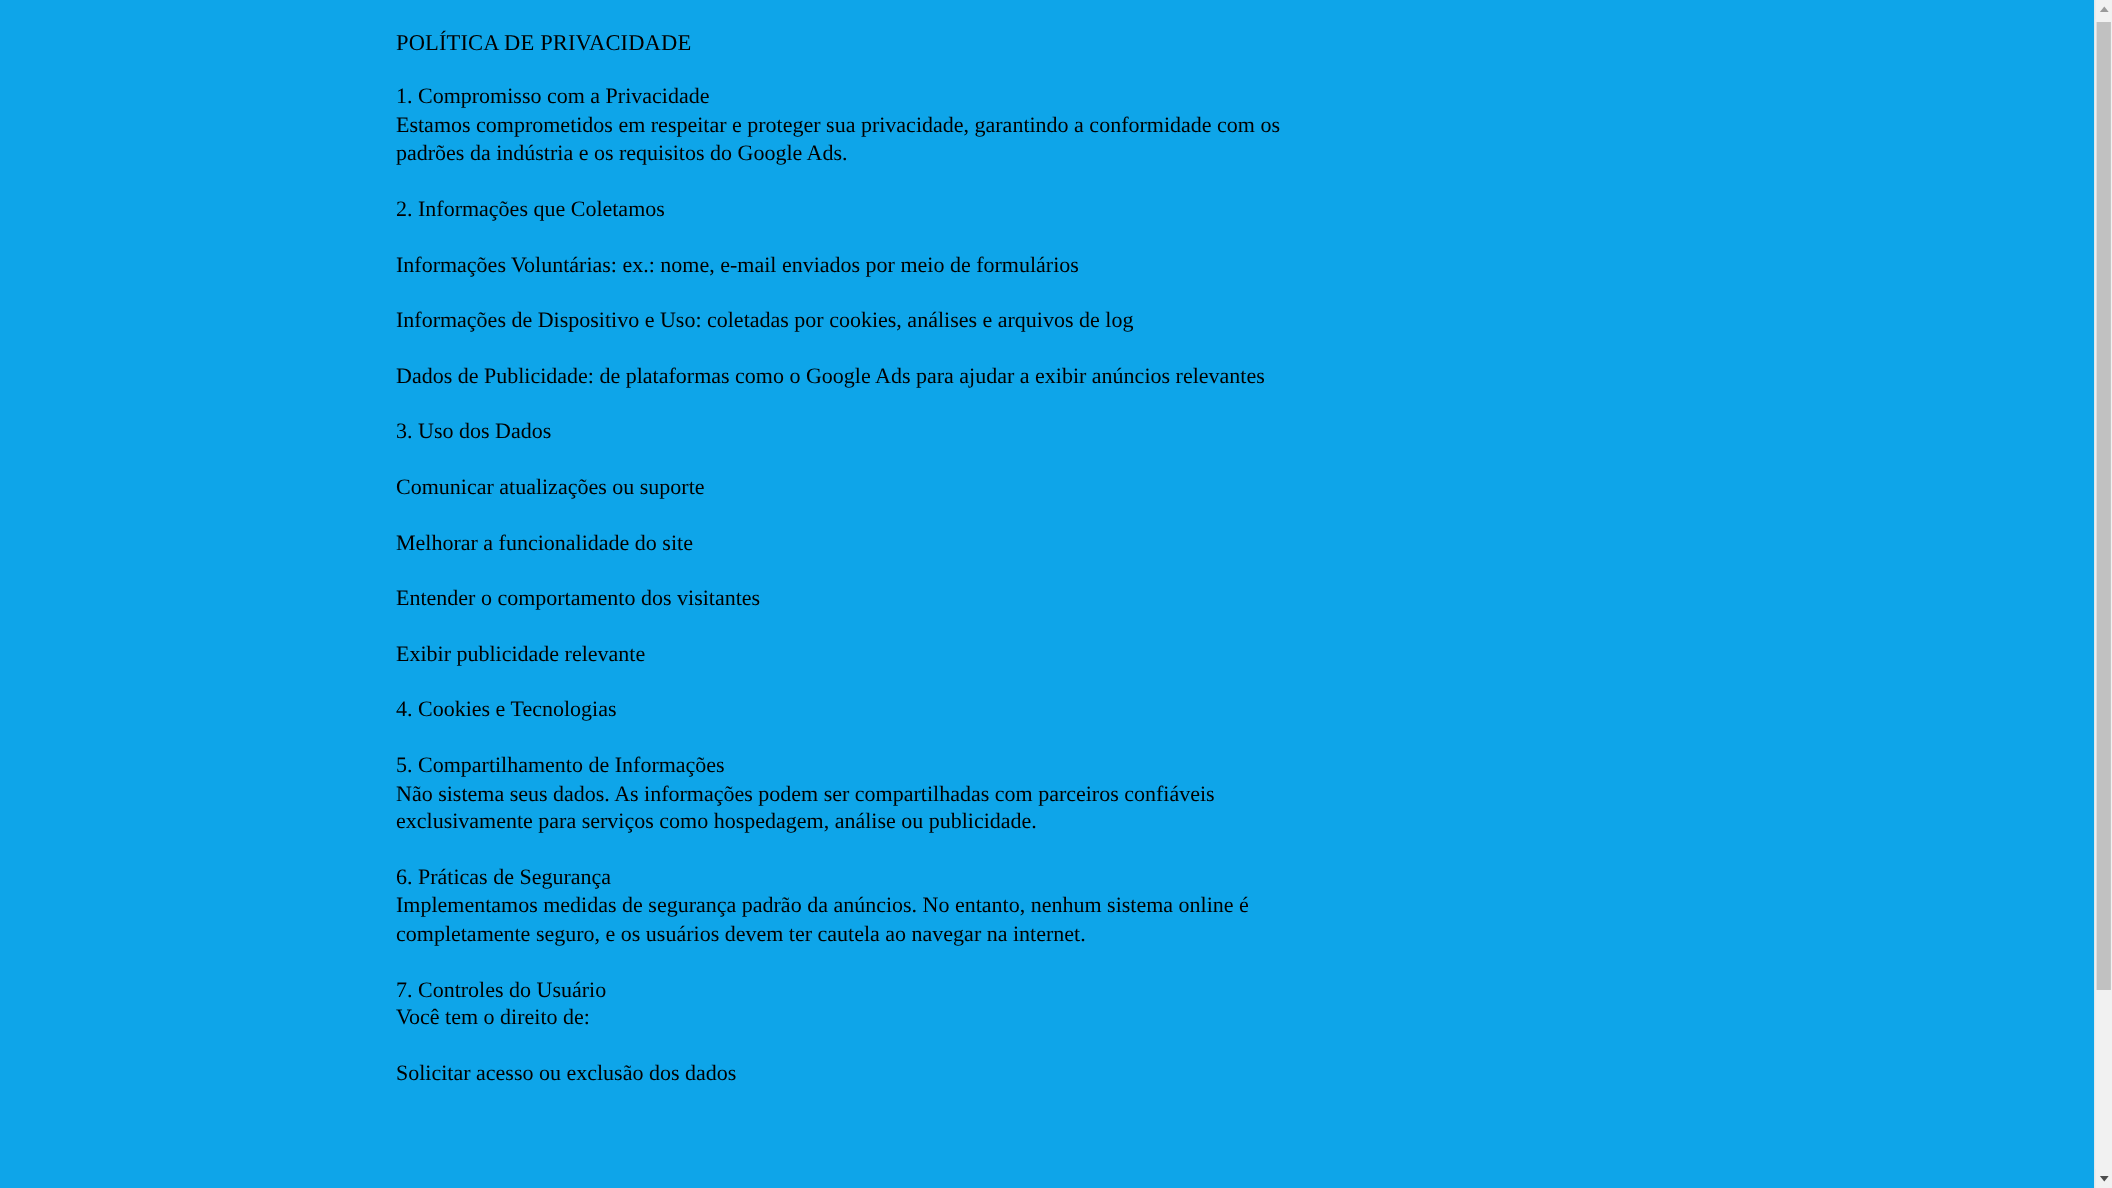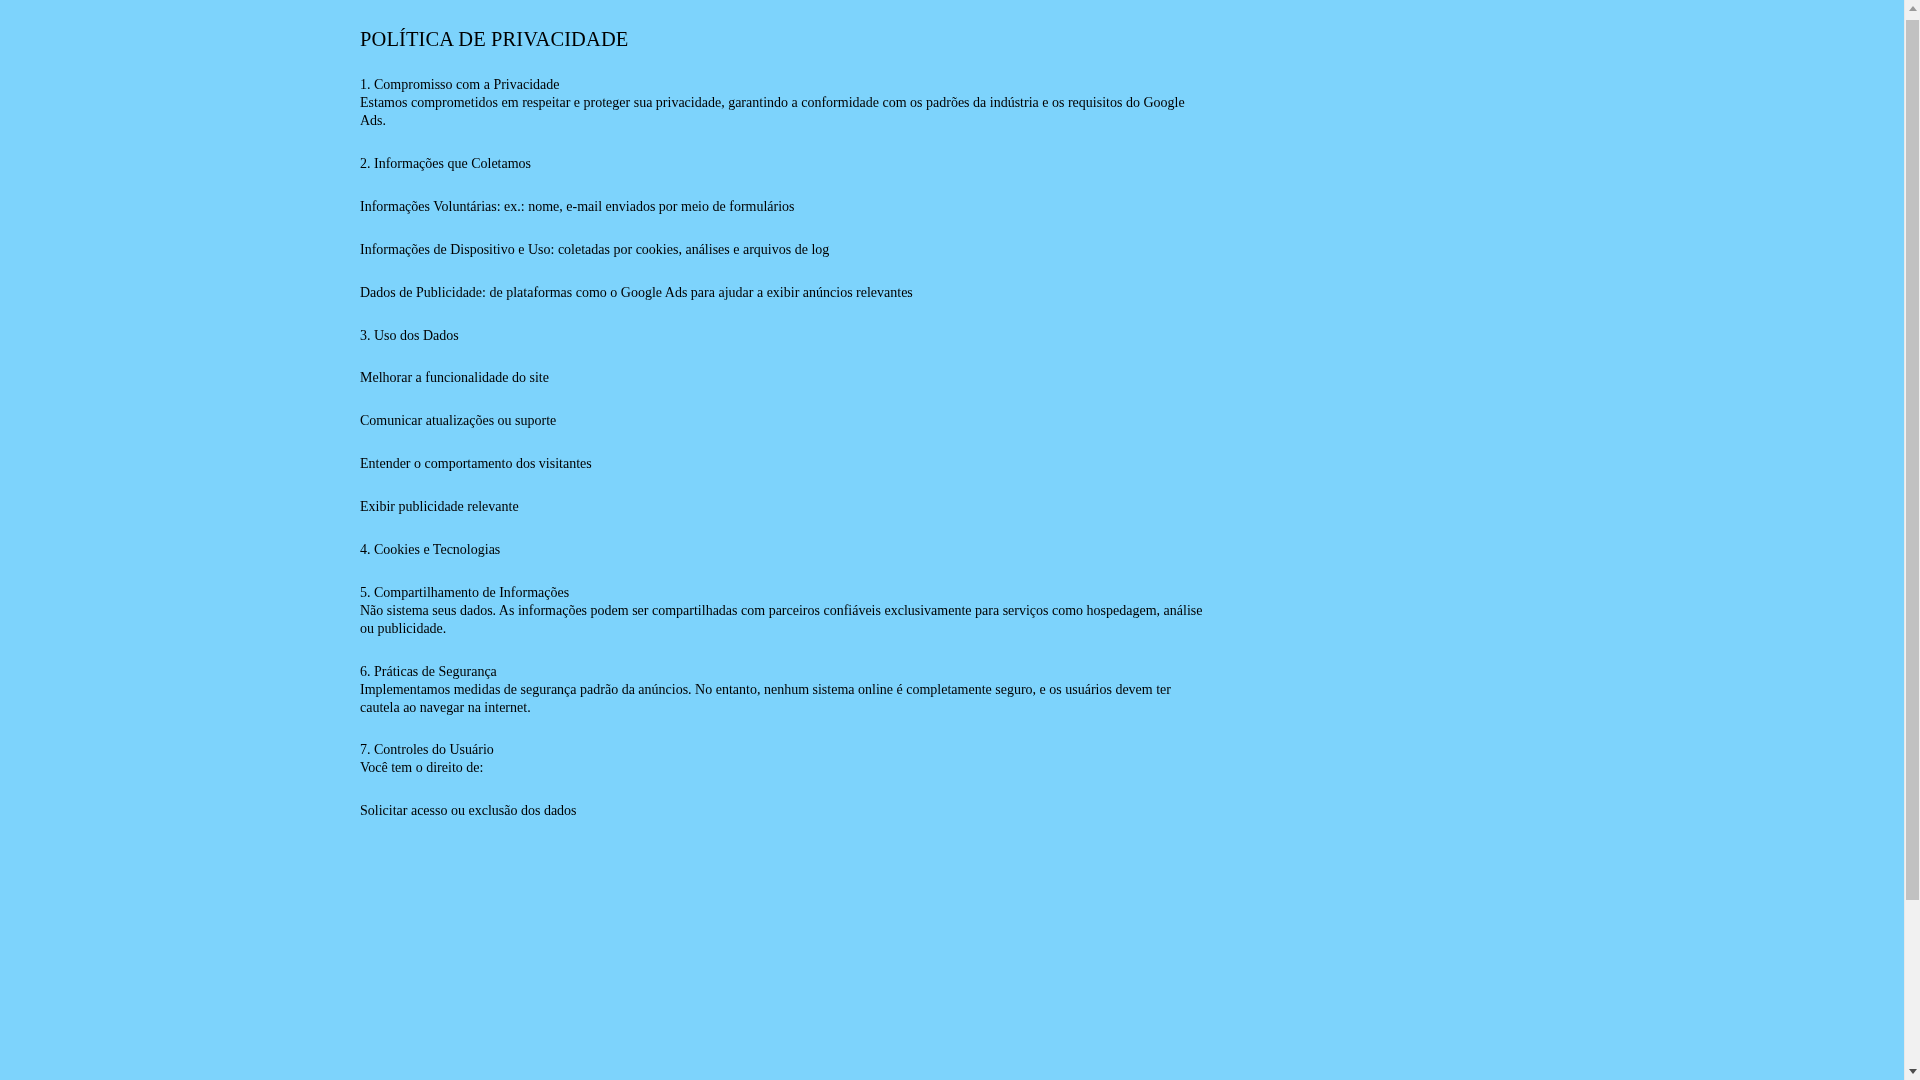--- a/index.html
+++ b/index.html
@@ -24,40 +24,40 @@
     overflow: hidden;
   }
 
   .doc-area {
     position: absolute;
     left: 0;
     top: 0;
     width: 1904px;
     height: 1080px;
     overflow: hidden;
-    background: #7dd3fc;
+    background: #0ea5e9;
   }
 
   .doc-content {
     padding-top: 26px;
     padding-left: 360px;
     padding-right: 120px;
     box-sizing: border-box;
   }
 
   .doc-title {
     font-size: 20.5px;
     line-height: 1.28;
     margin: 0 0 24px 0;
     font-weight: normal;
     letter-spacing: 0.1px;
   }
 
   .block {
-    font-size: 14px;
+    font-size: 20px;
     line-height: 1.28;
     margin: 0 0 25px 0;
     max-width: 845px;
   }
 
   .block .line {
     display: block;
   }
 
   
@@ -136,24 +136,24 @@
           <div class="block">
             <span class="line">Informações de Dispositivo e Uso: coletadas por cookies, análises e arquivos de log</span>
           </div>
           <div class="block">
             <span class="line">Dados de Publicidade: de plataformas como o Google Ads para ajudar a exibir anúncios relevantes</span>
           </div>
           <div class="block">
             <span class="line">3. Uso dos Dados</span>
           </div>
           <div class="block">
-            <span class="line">Melhorar a funcionalidade do site</span>
+            <span class="line">Comunicar atualizações ou suporte</span>
           </div>
           <div class="block">
-            <span class="line">Comunicar atualizações ou suporte</span>
+            <span class="line">Melhorar a funcionalidade do site</span>
           </div>
           <div class="block">
             <span class="line">Entender o comportamento dos visitantes</span>
           </div>
           <div class="block">
             <span class="line">Exibir publicidade relevante</span>
           </div>
           <div class="block">
             <span class="line">4. Cookies e Tecnologias</span>
           </div>

